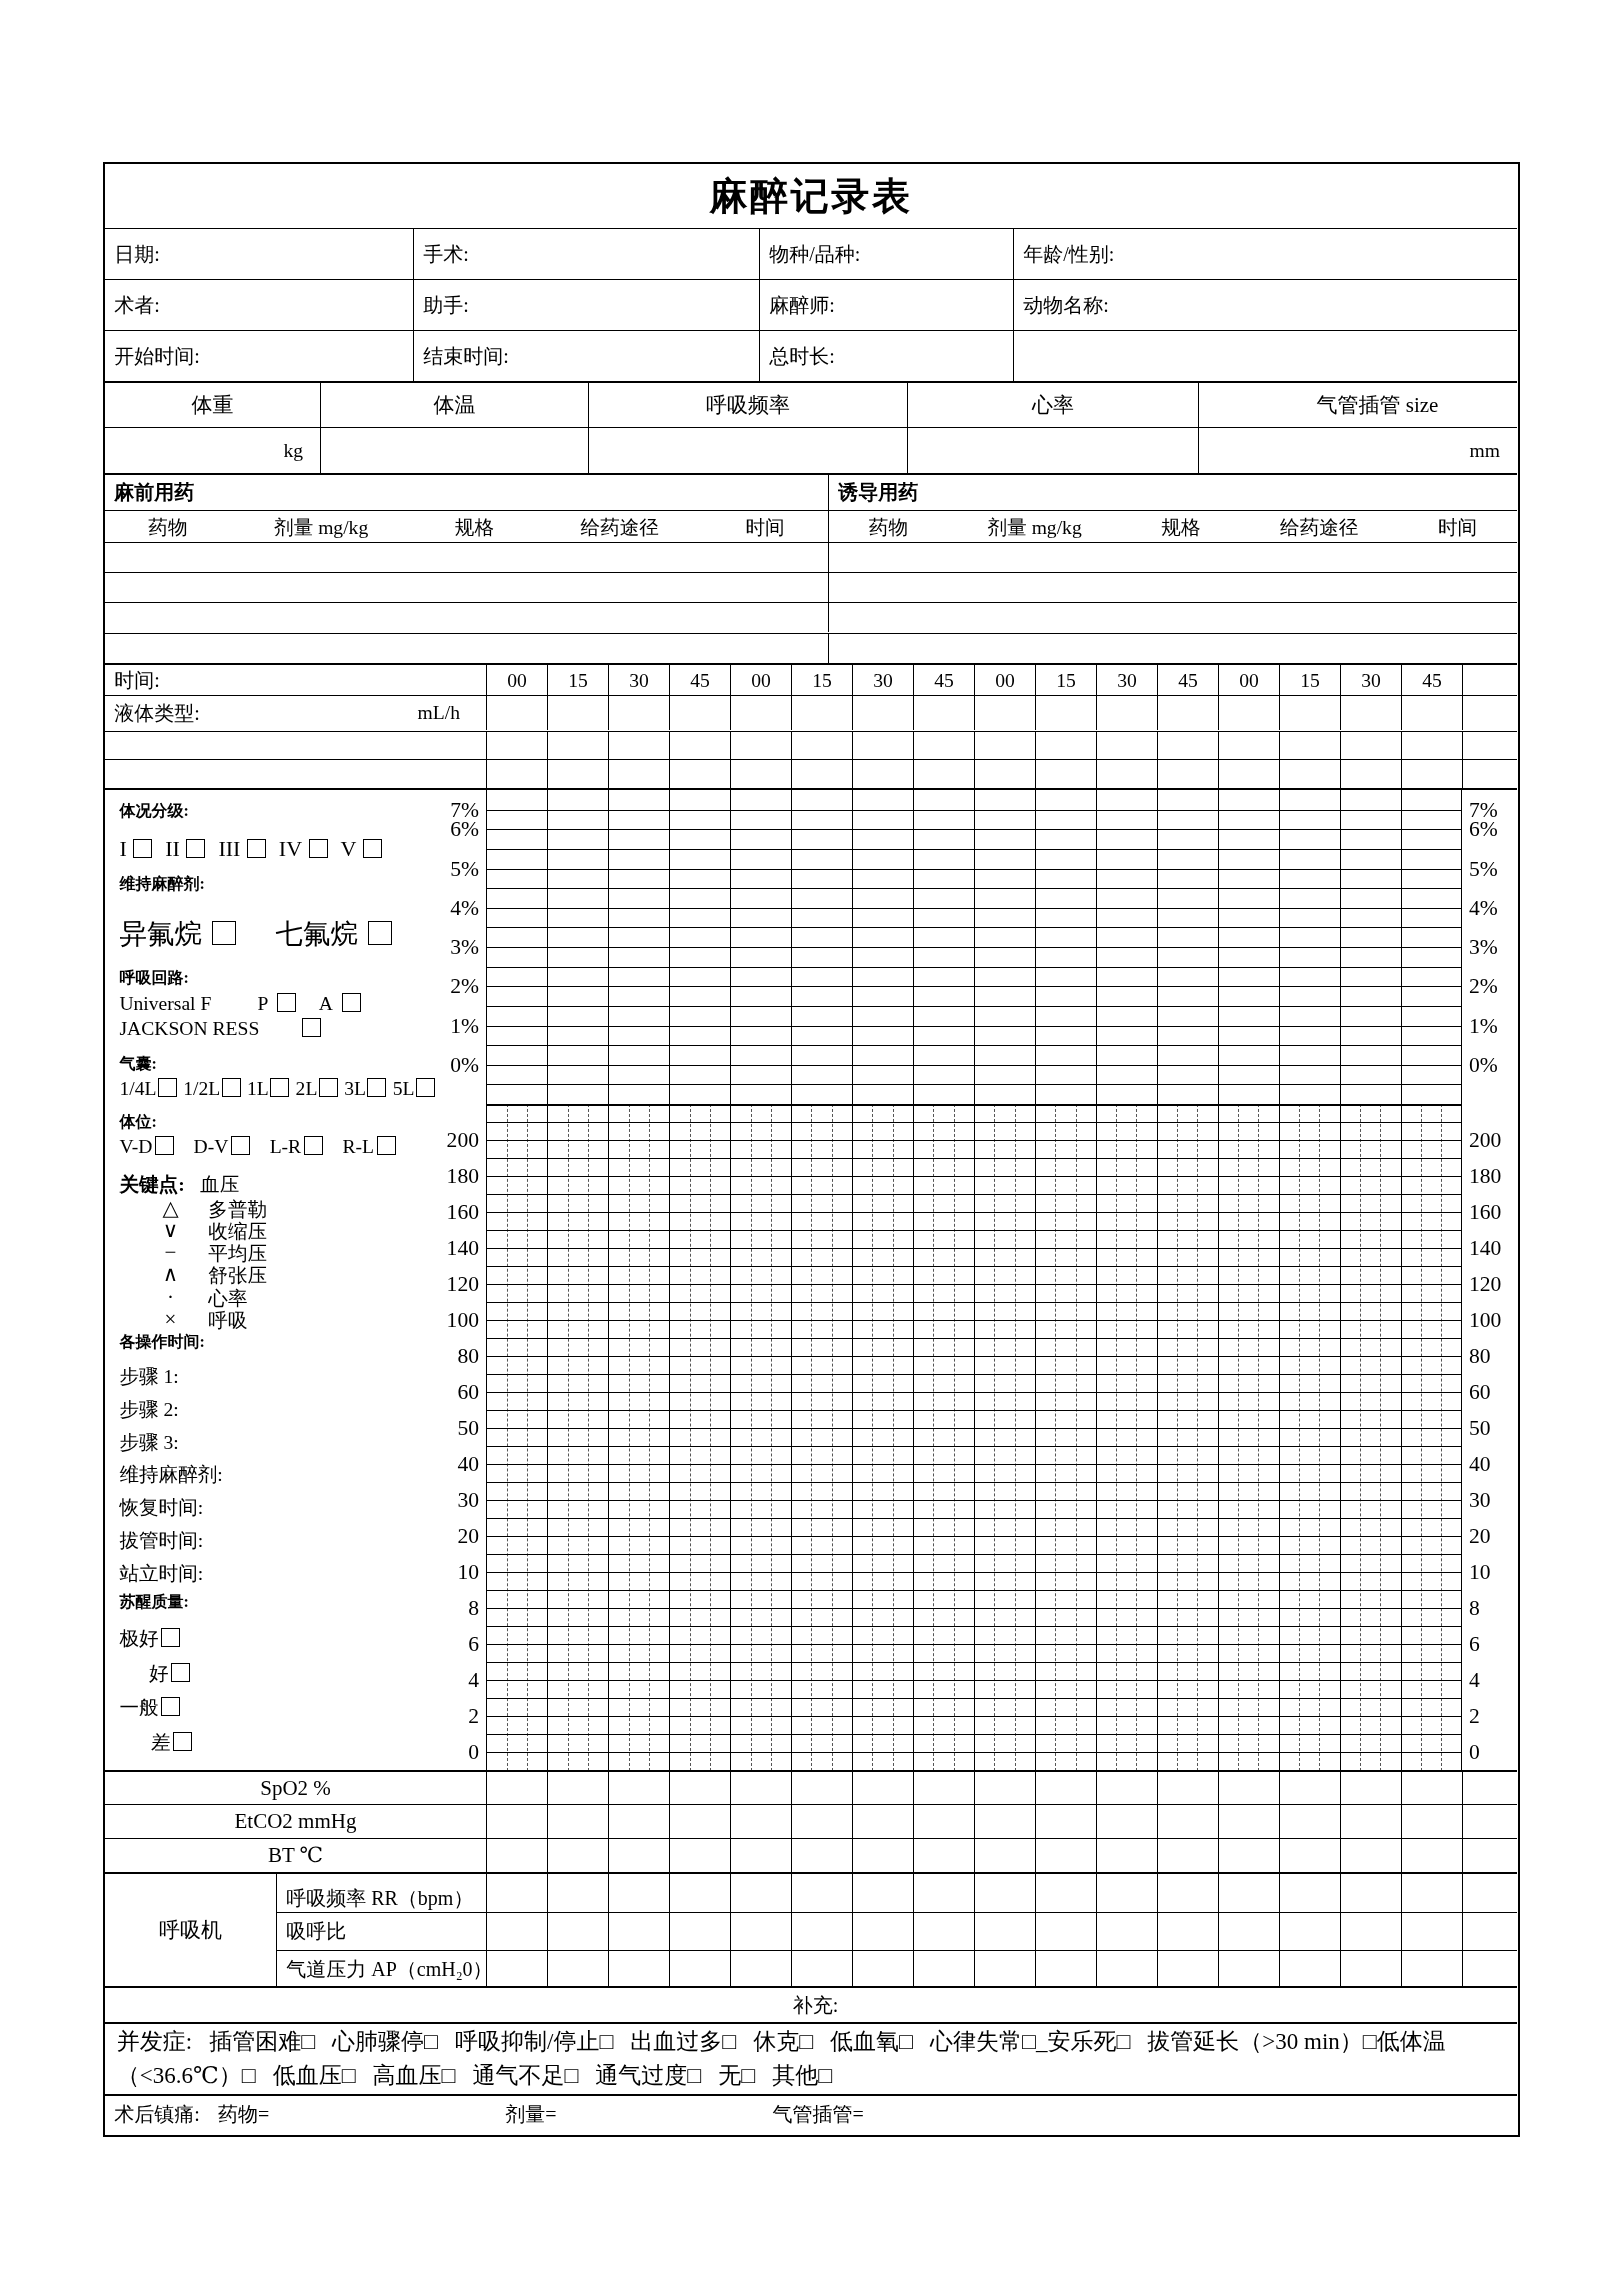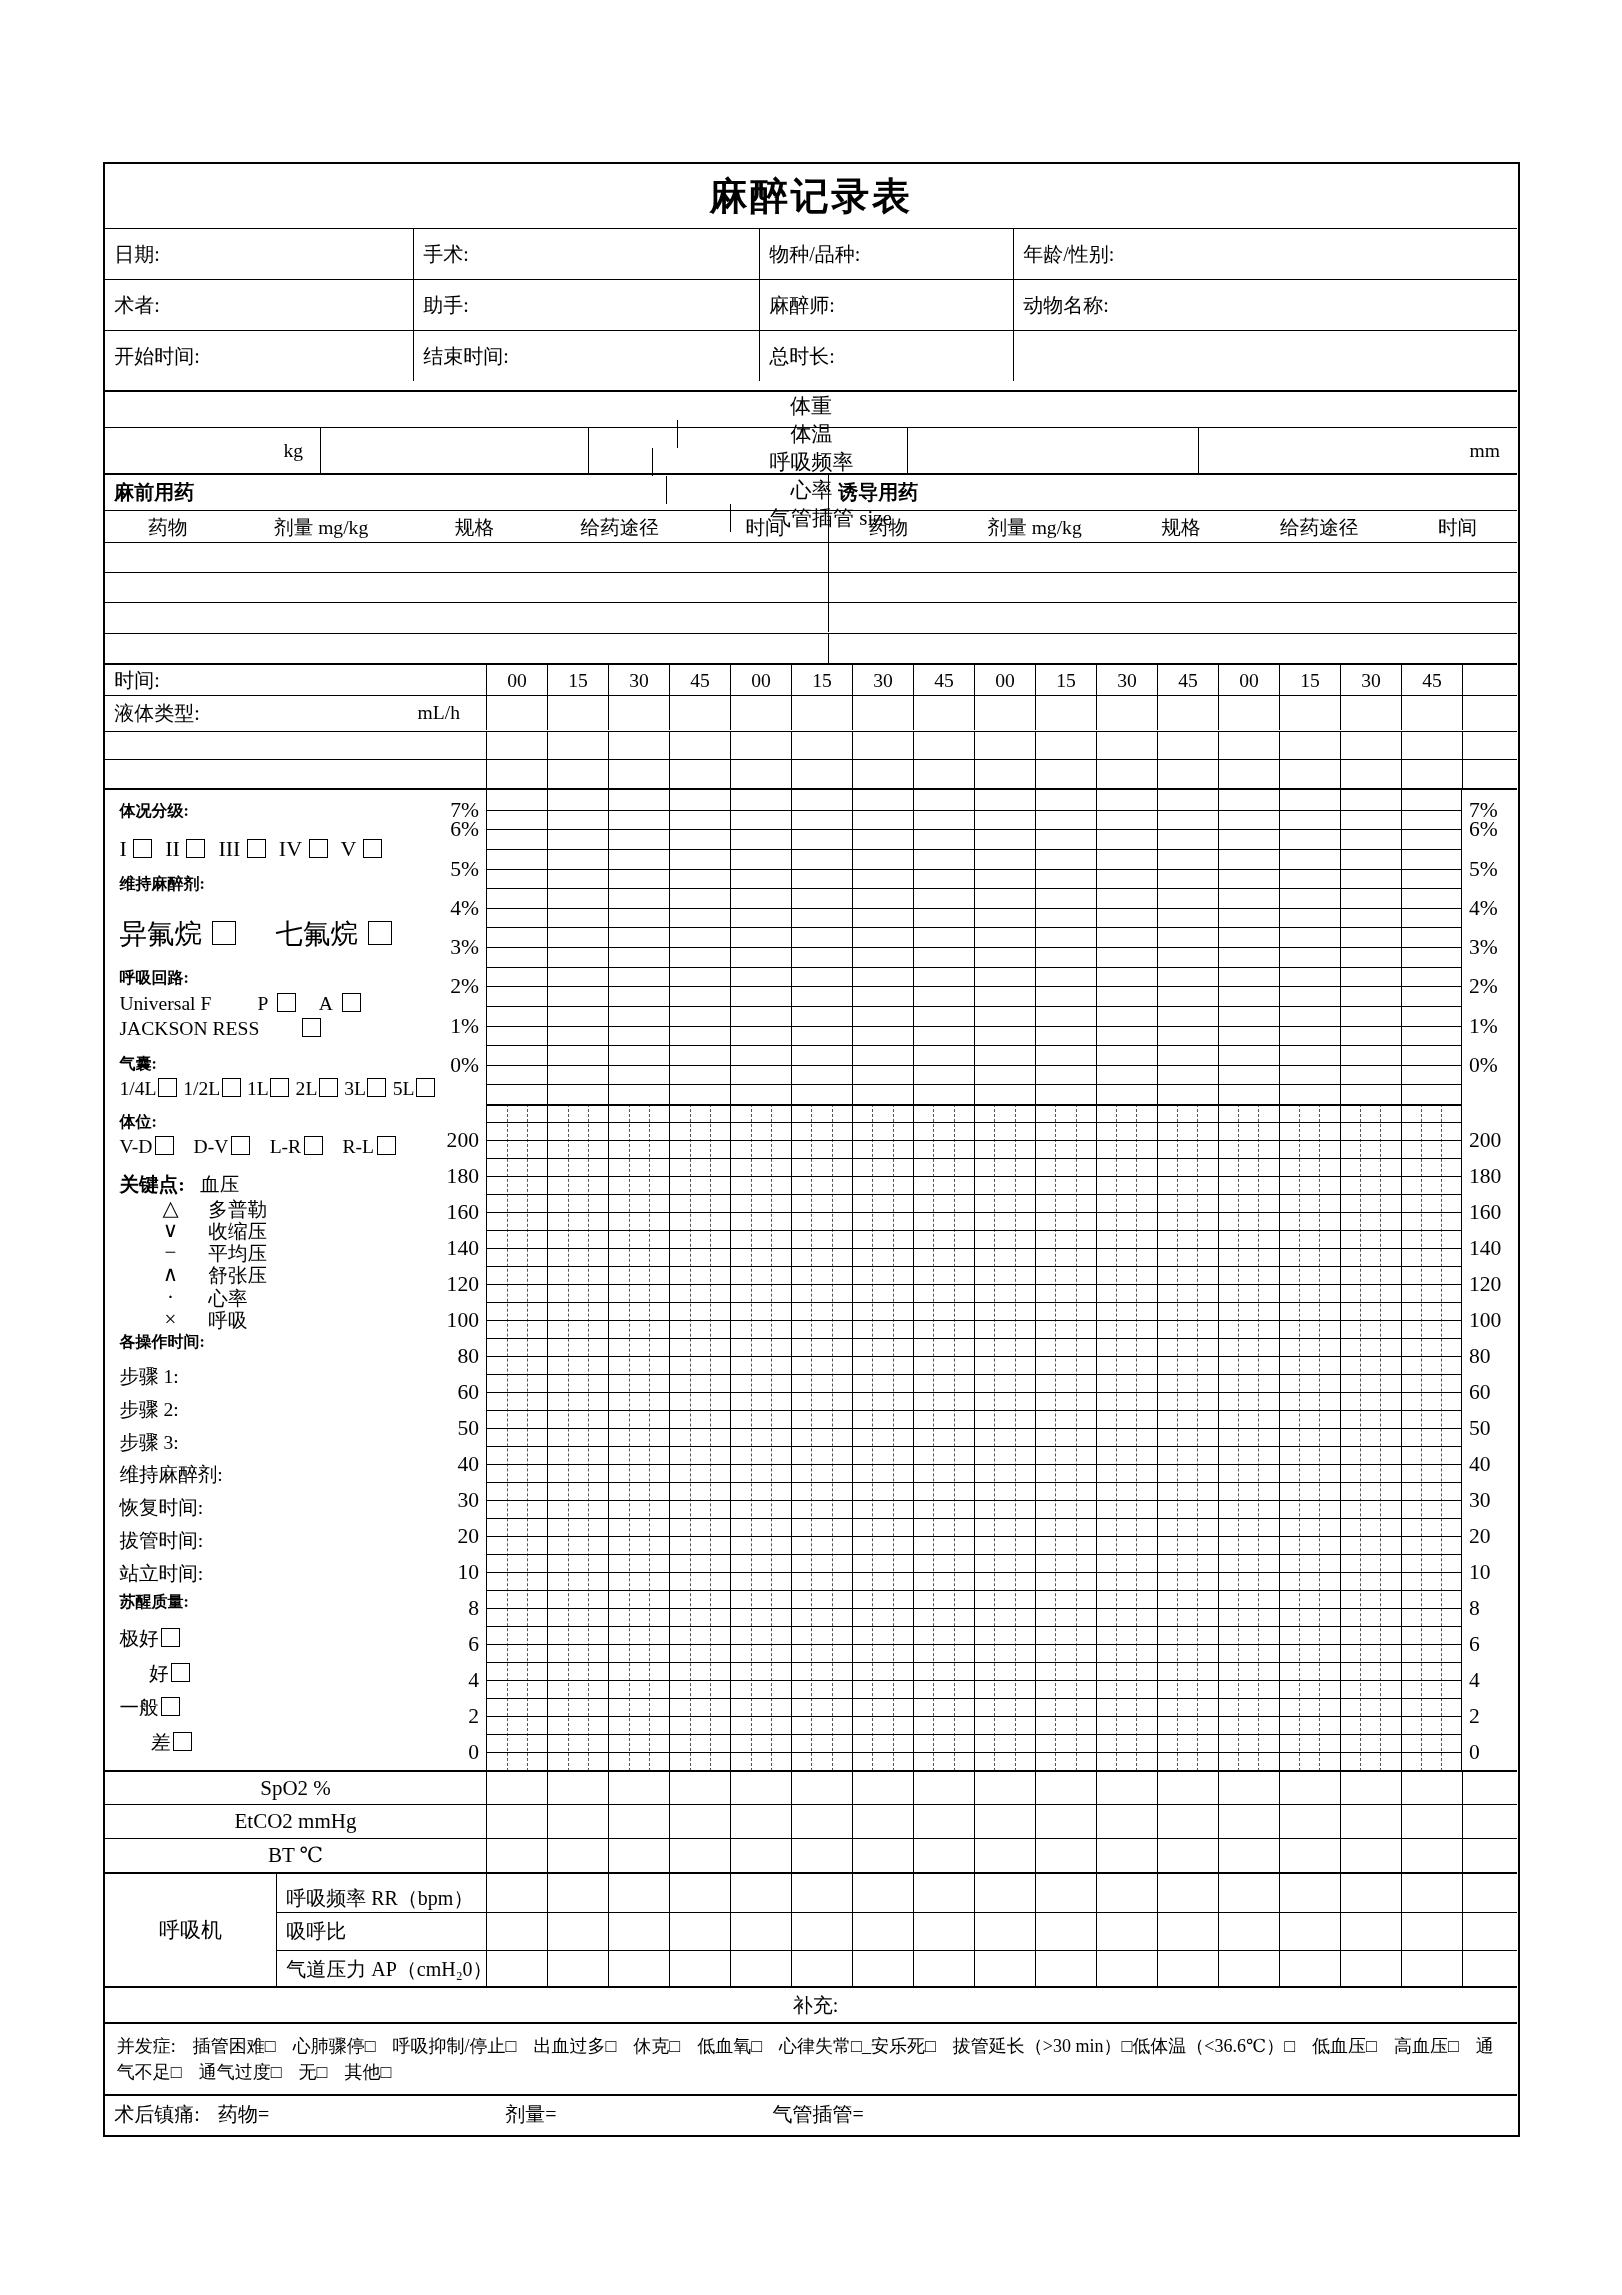--- a/index.html
+++ b/index.html
@@ -26,21 +26,21 @@
       vertical-align:-2px;margin:0 3.9px;background:#fff;}
   .chart{position:absolute;left:0;width:1412px;box-sizing:border-box;border-top:2px solid #000;}
   .pline{position:absolute;white-space:nowrap;font-size:19.6px;}
   .pline.b{font-weight:bold;font-size:16px;}
   .scale{position:absolute;font-size:21.6px;white-space:nowrap;transform:translateY(-50%);}
   .hline{position:absolute;background:#000;}
   .vline{position:absolute;background:#000;top:0;}
   .dline{position:absolute;border-left:1.3px dashed #555;width:0;}
   .legendrow{position:absolute;display:flex;font-size:19.6px;}
   .legendsym{width:39px;text-align:center;font-size:21px;}
-  .compl{font-size:18px;line-height:26px;padding:3.9px 11.8px;display:block;width:100%;box-sizing:border-box;}
+  .compl{font-size:23px;line-height:34px;padding:3.9px 11.8px;display:block;width:100%;box-sizing:border-box;}
   .compl span{margin-right:17px;}
   .serifop{font-size:22px;}
 </style>
 </head>
 <body>
 
 <div class="page">
   <div class="form" id="form">
       <div class="row noline" style="top: 0px; height: 64px;">
         <span class="title">麻醉记录表</span>
@@ -78,21 +78,21 @@
           <span class="lbl">开始时间:</span>
         </div>
         <div class="cell" style="width: 346px;">
           <span class="lbl">结束时间:</span>
         </div>
         <div class="cell" style="width: 254px;">
           <span class="lbl">总时长:</span>
         </div>
         <div class="cell" style="flex: 1 1 0%;"></div>
       </div>
-      <div class="row major" style="top: 226px; height: 46px; flex-direction: column;">
+      <div class="row major" style="top: 217px; height: 46px;">
         <div class="cell first center" style="width: 215px;">
           <span class="ctext">体重</span>
         </div>
         <div class="cell center" style="width: 268px;">
           <span class="ctext">体温</span>
         </div>
         <div class="cell center" style="width: 319px;">
           <span class="ctext">呼吸频率</span>
         </div>
         <div class="cell center" style="width: 291px;">

